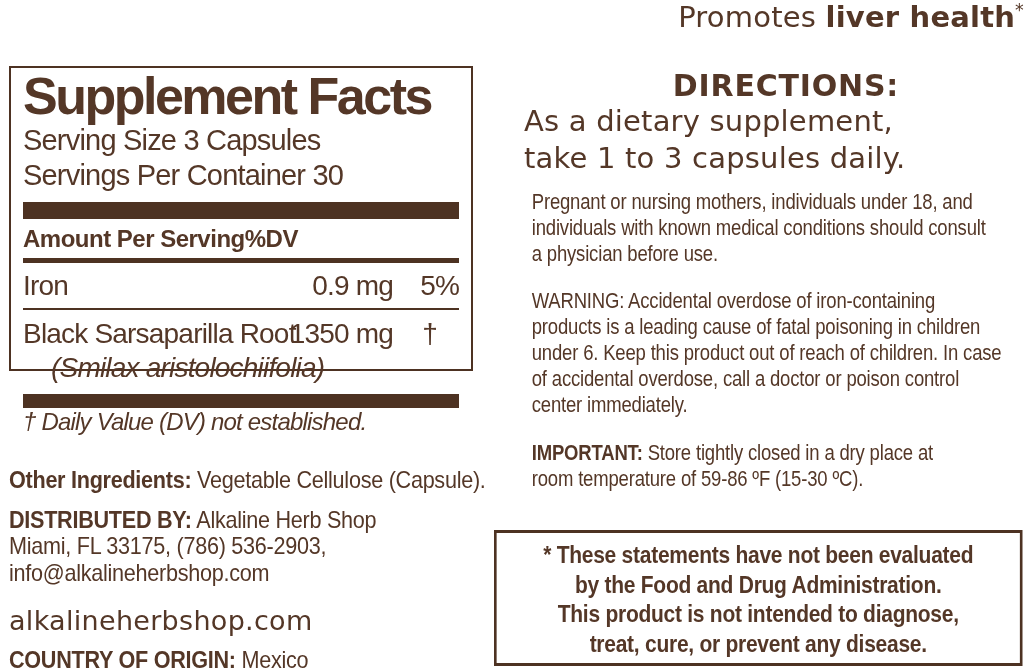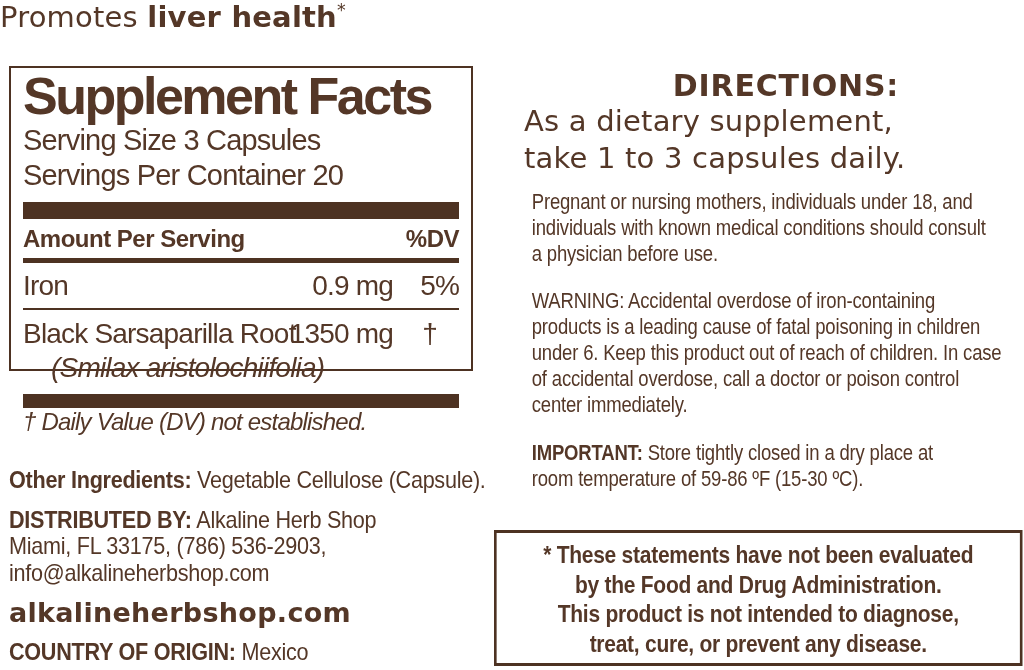--- a/index.html
+++ b/index.html
@@ -7,53 +7,53 @@
   body {
     position:relative; overflow:hidden; background:#ffffff;
     color:#543727; font-family:"Liberation Sans", sans-serif;
   }
   .geo { font-family:"DejaVu Sans", sans-serif; }
   .b { font-weight:bold; }
 
   
   .tagline {
     position:absolute; top:0px; left:0; width:100%;
-    text-align:left; font-size:29px; letter-spacing:0.2px;
+    text-align:right; font-size:29px; letter-spacing:0.2px;
   }
   .tagline sup { font-size:60%; vertical-align:super; }
 
   
   .sf-panel {
     position:absolute; left:9px; top:66px; width:464px; height:305px;
     border:2px solid #4d3222; padding:2px 12px 0 12px;
   }
   .sf-title { font-size:52px; font-weight:bold; letter-spacing:-2.5px; line-height:1.02; white-space:nowrap; }
   .sf-line { font-size:29px; letter-spacing:-0.8px; line-height:35px; white-space:nowrap; }
   .bar { background:#4d3222; }
   .bar-thick  { height:17px; margin-top:9px; }
   .bar-med    { height:5px; }
   .bar-thin   { height:2px; }
   .bar-thick2 { height:14px; }
-  .hdr-row { display:flex; justify-content:space-between; align-items:baseline;
+  .hdr-row { display:flex; justify-content:flex-start; align-items:baseline;
              font-size:24px; font-weight:bold; padding:6px 0 5px; letter-spacing:-0.5px; }
   .nut-row { position:relative; font-size:28px; letter-spacing:-0.8px; white-space:nowrap; }
   .iron-row  { padding:7px 0 6px; }
   .sarsa-row { padding-top:8px; }
   .amt { position:absolute; right:66px; }
   .dv0 { position:absolute; right:0; }
   .dv1 { position:absolute; right:22px; }
   .latin { font-size:28px; font-style:italic; letter-spacing:-0.8px; padding:2px 0 10px; white-space:nowrap;margin-left:28px; }
   .footnote { font-size:24px; letter-spacing:-0.8px; padding:0 0; white-space:nowrap;font-style:italic; }
 
   
   .left-bottom { position:absolute; left:9px; top:467px; width:560px; }
   .cond-left { transform:scaleX(0.9); transform-origin:0 0; }
   .t24 { font-size:24px; line-height:26.5px; letter-spacing:-0.3px; white-space:nowrap; }
   .other-ing { margin-bottom:13px; }
-  .website { margin-top:11px; font-size:27px; font-weight:bold; letter-spacing:0.3px; white-space:nowrap; }
+  .website { margin-top:19px; font-size:27px; font-weight:normal; letter-spacing:0.3px; white-space:nowrap; }
   .country { margin-top:11px; }
 
   
   .right-col { position:absolute; left:524px; top:68px; width:524px; }
   .dir-title { text-align:center; font-size:30px; font-weight:bold; letter-spacing:0.8px; }
   .dir-line  { font-size:29px; line-height:37px; letter-spacing:0.2px; white-space:nowrap; }
   .para { margin-top:12px; font-size:21.5px; line-height:26px; letter-spacing:-0.2px;
           transform:scaleX(0.86); transform-origin:0 0; width:610px; padding-left:9px; }
   .para div { white-space:nowrap; }
   .warning-para   { margin-top:21px; }
@@ -71,21 +71,21 @@
 </head>
 <body>
 
 <div class="tagline geo">
   <span>Promotes </span><span class="b">liver health</span><sup>*</sup>
 </div>
 
 <div class="sf-panel">
   <div class="sf-title">Supplement Facts</div>
   <div class="sf-line">Serving Size 3 Capsules</div>
-  <div class="sf-line">Servings Per Container 20</div>
+  <div class="sf-line">Servings Per Container 30</div>
   <div class="bar bar-thick"></div>
   <div class="hdr-row">
     <span>Amount Per Serving</span>
     <span>%DV</span>
   </div>
   <div class="bar bar-med"></div>
   <div class="nut-row iron-row">
     <span>Iron</span>
     <span class="amt">0.9 mg</span>
     <span class="dv0">5%</span>

